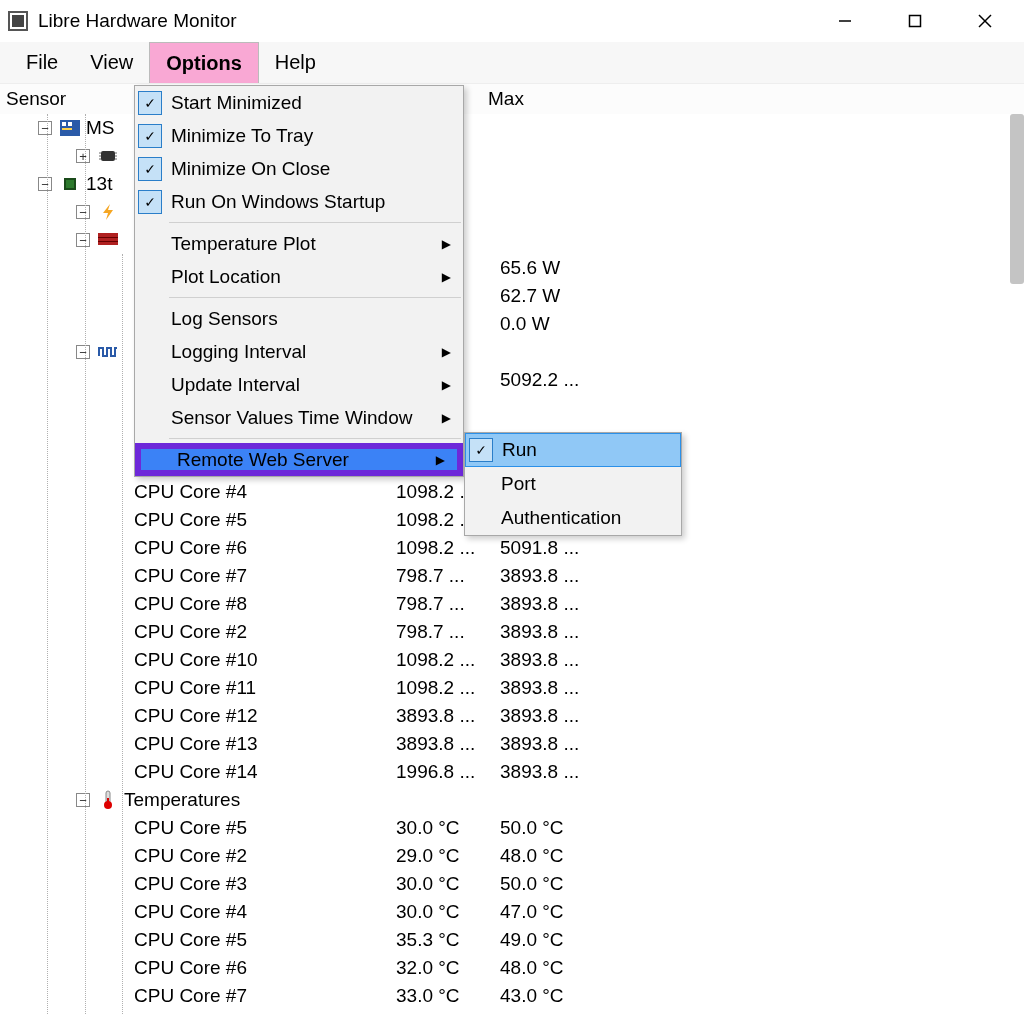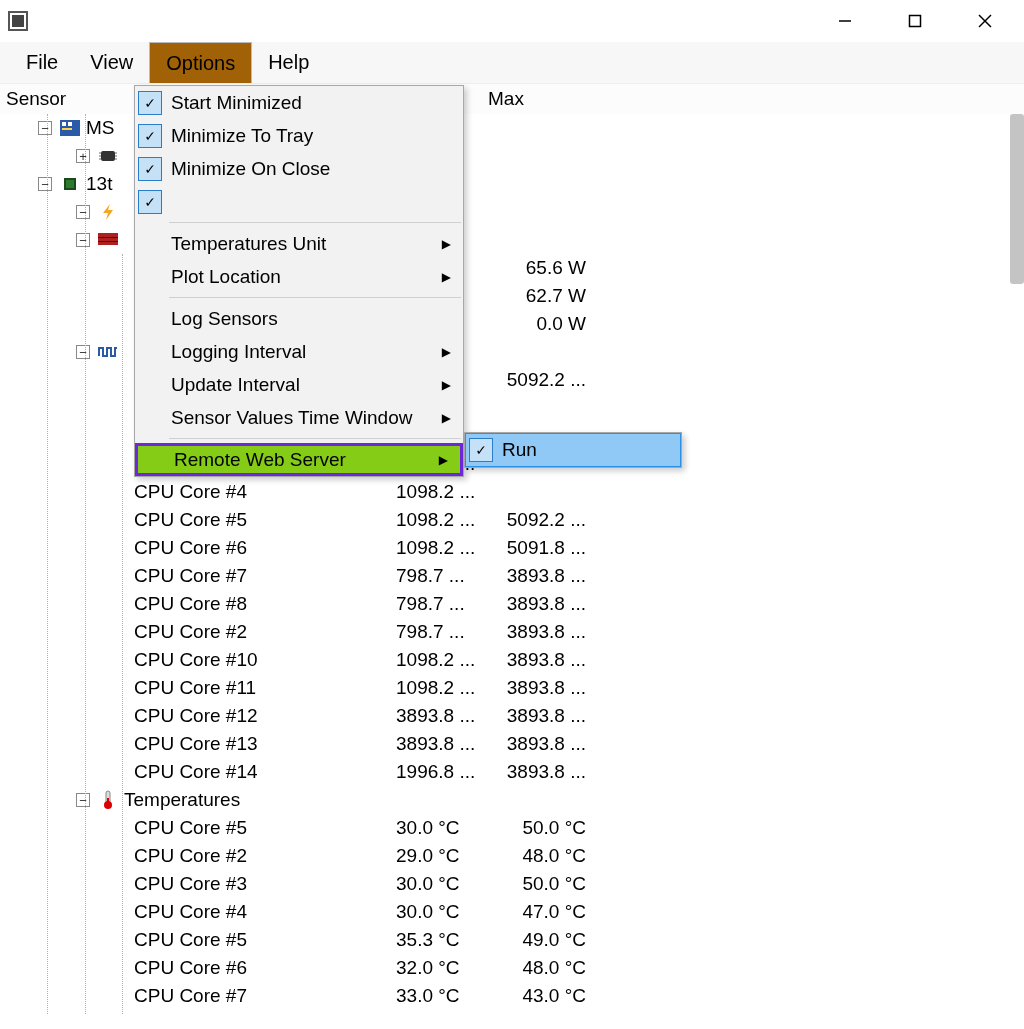--- a/index.html
+++ b/index.html
@@ -50,23 +50,24 @@
   }
   .menubar .menu-item {
     padding: 0 16px;
     display: flex;
     align-items: center;
     font-size: 20px;
     cursor: pointer;
     text-align: right;
   }
   .menubar .menu-item.active {
-    background: #a16207;
+    background: #f9a8d4;
     border: 1px solid #bbb;
     border-bottom: none;
+    font-weight: bold;
   }
   .headers {
     height: 30px;
     display: flex;
     align-items: center;
     background: #fcfcfc;
     font-size: 19px;
   }
   .headers .col-sensor { padding-left: 6px; width: 390px; }
   .headers .col-value  { width: 98px; }
@@ -97,21 +98,21 @@
     background: #fff;
   }
   .row .icon-slot {
     width: 24px; height: 20px;
     display: inline-flex;
     align-items: center; justify-content: center;
     margin-right: 4px;
   }
   .row .label { }
   .row .value { position: absolute; left: 396px; width: 96px; text-align: left; }
-  .row .max   { position: absolute; left: 490px; width: 96px; text-align: right; }
+  .row .max   { position: absolute; left: 500px; width: 96px; text-align: left; }
 
   
   .tree-line {
     position: absolute;
     border-left: 1px dotted #b0b0b0;
     top: 0; bottom: 0;
   }
 
   
   .dropdown {
@@ -133,22 +134,22 @@
   .dropdown .dd-item {
     height: 33px;
     display: flex;
     align-items: center;
     padding-left: 36px;
     position: relative;
     font-size: 19px;
     cursor: pointer;
   }
   .dropdown .dd-item.highlight {
-    background: #84cc16;
-    border: 3px solid #6d28d9;
+    background: #3b82f6;
+    border: 6px solid #6d28d9;
   }
   .dropdown .dd-item .arrow {
     position: absolute;
     right: 12px;
     font-size: 12px;
   }
   .dropdown .dd-item .check {
     position: absolute;
     left: 3px;
     width: 24px; height: 24px;
@@ -190,20 +191,21 @@
 </head>
 <body>
 
 <div class="titlebar">
   <span class="app-icon">
     <svg width="20" height="20" viewBox="0 0 20 20">
       <rect x="1" y="1" width="18" height="18" fill="#fff" stroke="#555" stroke-width="2"></rect>
       <rect x="4" y="4" width="12" height="12" fill="#444"></rect>
     </svg>
   </span>
+  <span class="title">Libre Hardware Monitor</span>
   <div class="win-controls">
     <div>
       <svg width="14" height="14" viewBox="0 0 14 14">
           <line x1="1" y1="7" x2="13" y2="7" stroke="#000" stroke-width="1.5"></line>
         </svg>
     </div>
     <div>
       <svg width="14" height="14" viewBox="0 0 14 14">
           <rect x="1.5" y="1.5" width="11" height="11" fill="none" stroke="#000" stroke-width="1.5"></rect>
         </svg>
@@ -471,24 +473,25 @@
   <div class="dd-item">
     <span class="check">✓</span>
     <span>Minimize To Tray</span>
   </div>
   <div class="dd-item">
     <span class="check">✓</span>
     <span>Minimize On Close</span>
   </div>
   <div class="dd-item">
     <span class="check">✓</span>
+    <span>Run On Windows Startup</span>
   </div>
   <div class="sep"></div>
   <div class="dd-item">
-    <span>Temperatures Unit</span>
+    <span>Temperature Plot</span>
     <span class="arrow">▶</span>
   </div>
   <div class="dd-item">
     <span>Plot Location</span>
     <span class="arrow">▶</span>
   </div>
   <div class="sep"></div>
   <div class="dd-item">
     <span>Log Sensors</span>
   </div>
@@ -510,15 +513,21 @@
     <span class="arrow">▶</span>
   </div>
 </div>
 
 <div class="submenu dropdown" style="left:464px;top:432px;width:218px;">
   <div class="icon-col"></div>
   <div class="dd-item highlight">
     <span class="check">✓</span>
     <span>Run</span>
   </div>
+  <div class="dd-item">
+    <span>Port</span>
+  </div>
+  <div class="dd-item">
+    <span>Authentication</span>
+  </div>
 </div>
 
 <div class="scrollbar"></div>
 
 </body></html>

